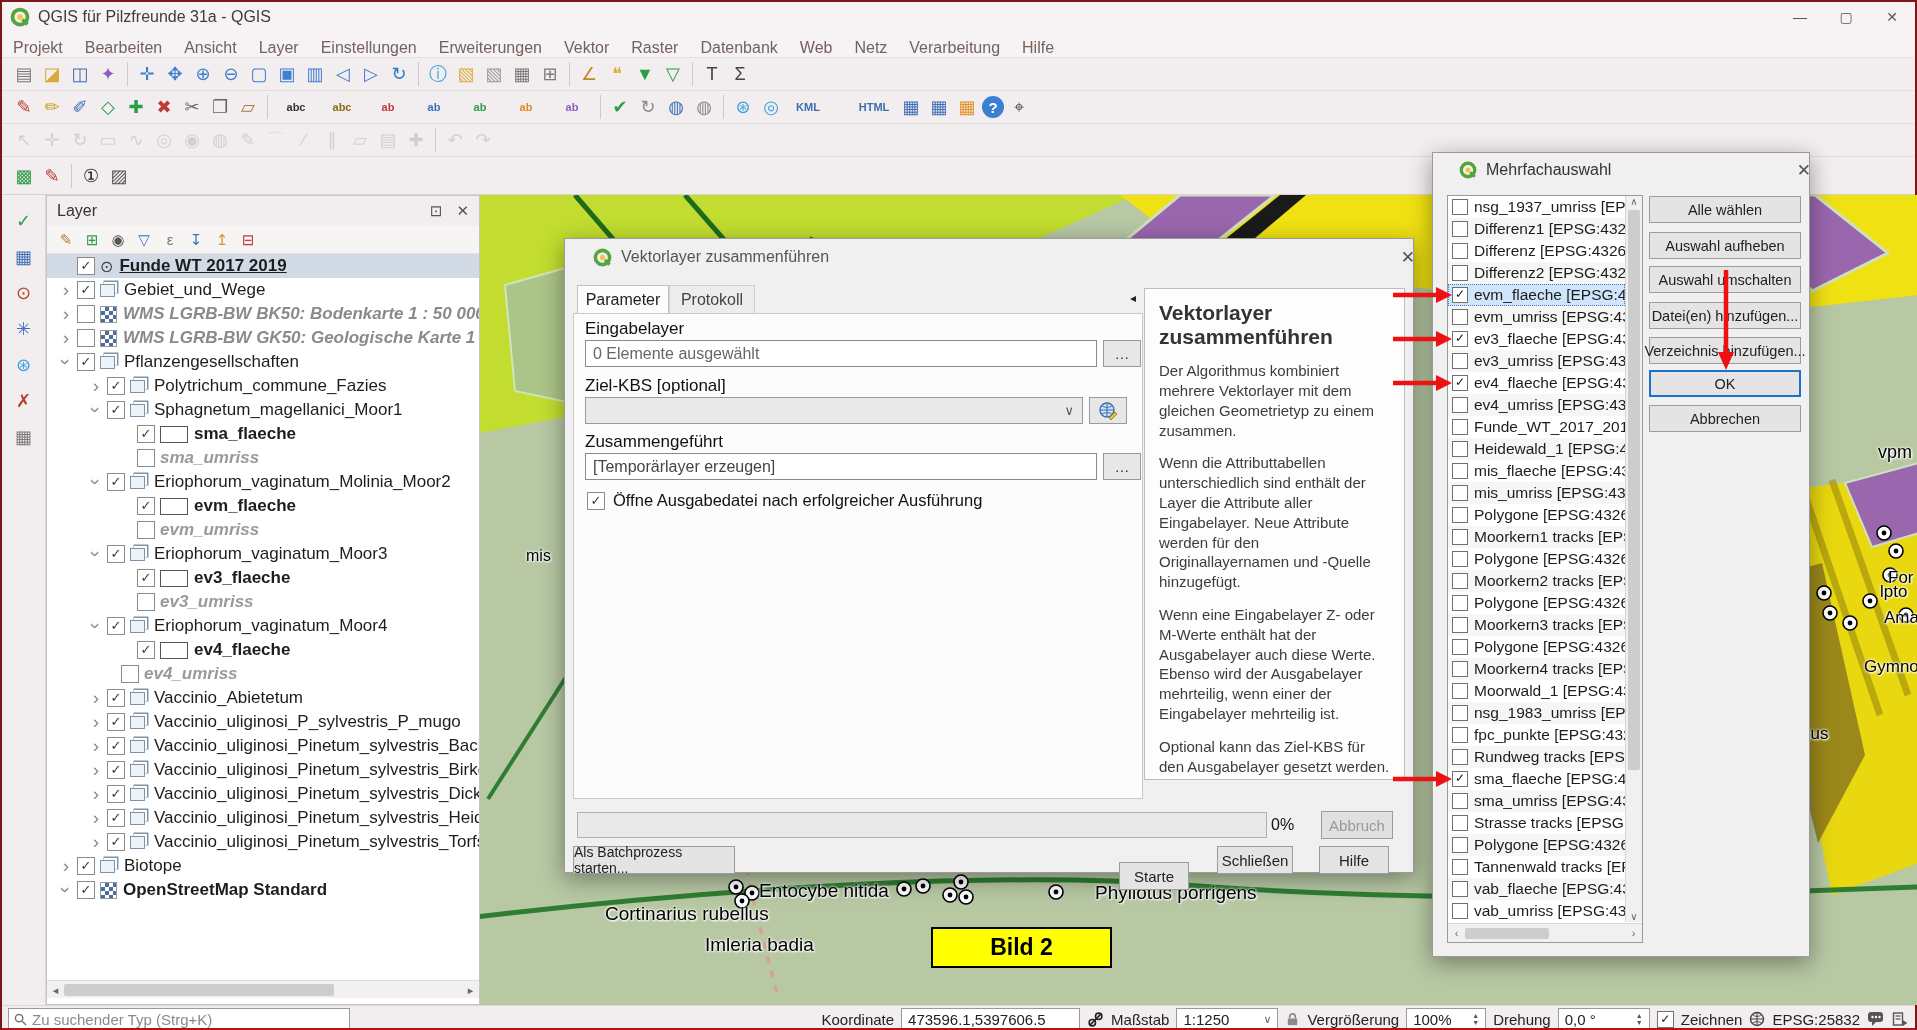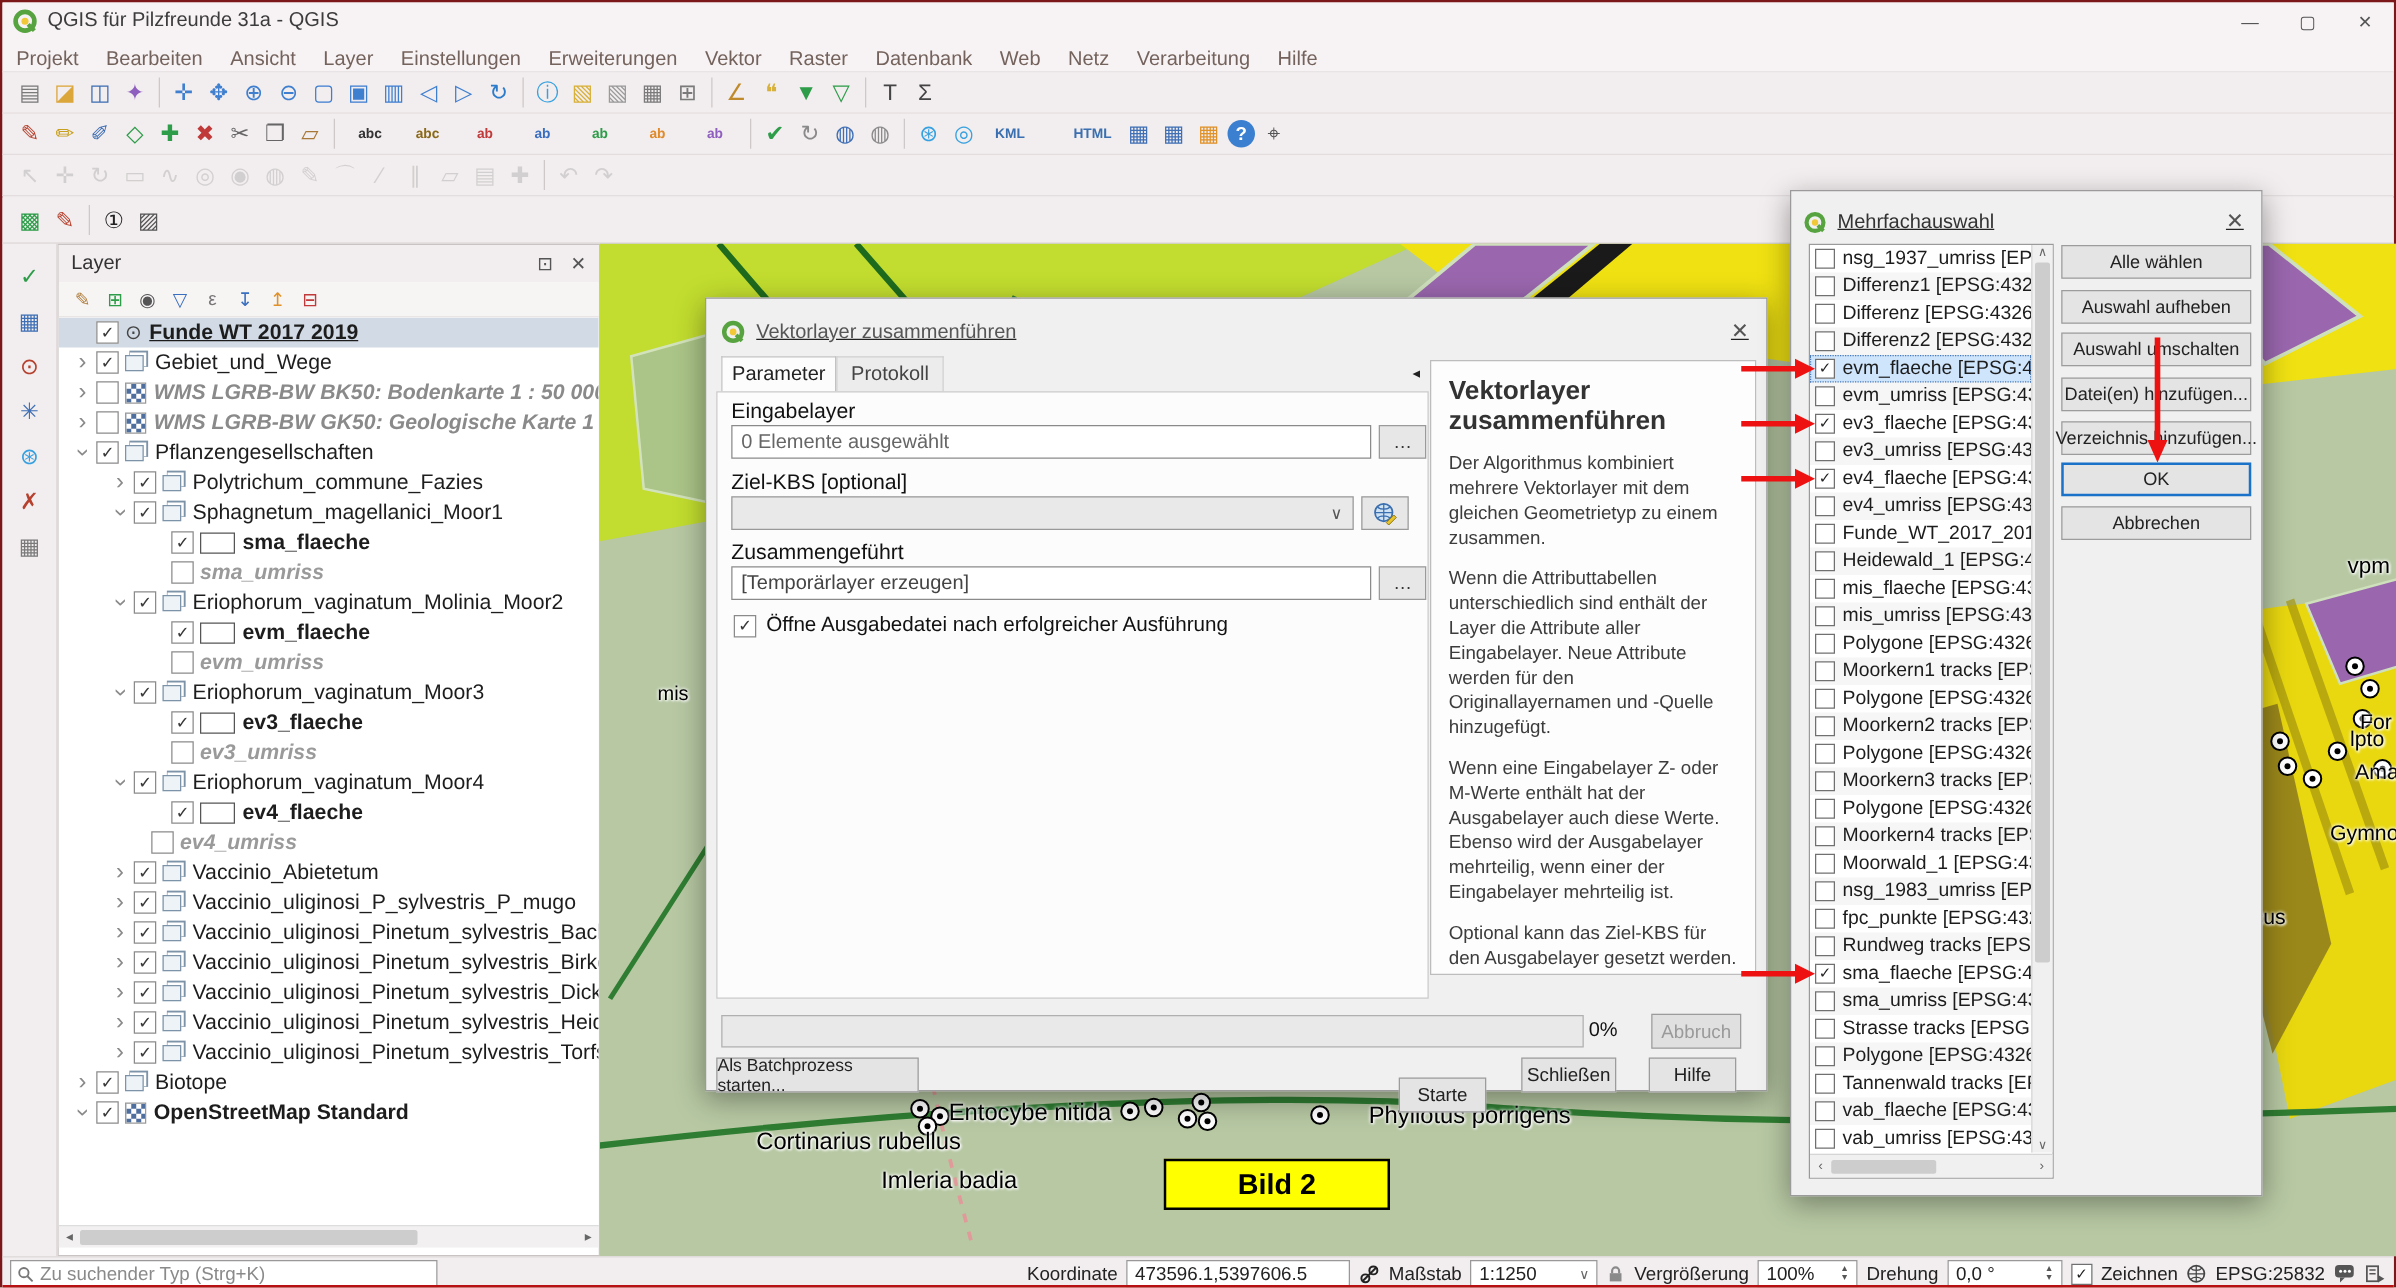--- a/index.html
+++ b/index.html
@@ -54,21 +54,21 @@
   .st-osm .tlabel{font-weight:bold;}
   #lp-hscroll{position:absolute;left:0;bottom:6px;width:100%;height:17px;background:#f2f0f0;border-top:1px solid #ddd;display:flex;align-items:center;}
   .sbtn{width:17px;height:16px;text-align:center;font-size:11px;color:#666;line-height:16px;}
   .sthumb{height:12px;background:#cdcdcd;border-radius:2px;}
   
   #map{left:478px;top:193px;width:1439px;height:810px;background:#b7c8a3;}
   .maplabel{position:absolute;color:#000;white-space:nowrap;text-shadow:0 0 3px #fff,0 0 3px #fff,1px 1px 2px #fff;}
   #bild2{position:absolute;background:#ffff00;border:2px solid #000;display:flex;align-items:center;justify-content:center;font-weight:bold;font-size:23px;color:#000;box-sizing:border-box;}
   
   .dlg{background:#f0f0f0;border:1px solid #9b9b9b;box-shadow:0 6px 22px rgba(0,0,0,.38);box-sizing:border-box;}
-  .dlgtitle{position:absolute;left:0;top:0;width:100%;height:36px;display:flex;align-items:flex-end;text-decoration:underline;}
+  .dlgtitle{position:absolute;left:16px;top:0;width:100%;height:36px;display:flex;align-items:center;}
   .dlgtitle .t{font-size:16px;color:#555;margin-left:9px;}
   .dlgtitle .x{margin-left:auto;margin-right:14px;color:#555;font-size:17px;}
   #mergedlg{left:562px;top:236px;width:850px;height:635px;}
   .tab{position:absolute;height:29px;display:flex;align-items:center;justify-content:center;font-size:16px;box-sizing:border-box;}
   .tab.active{background:#fcfcfc;border:1px solid #c2c2c2;border-bottom:none;color:#222;}
   .tab.pass{background:#ececec;border:1px solid #d0d0d0;border-bottom:1px solid #c2c2c2;color:#444;}
   #parampanel{position:absolute;left:8px;top:74px;width:570px;height:486px;background:#fcfcfc;border:1px solid #c9c9c9;box-sizing:border-box;}
   .mlabel{position:absolute;font-size:17px;color:#111;}
   .minput{position:absolute;height:27px;border:1px solid #8a8a8a;background:#fff;font-size:16px;display:flex;align-items:center;padding:0 7px;box-sizing:border-box;white-space:nowrap;overflow:hidden;}
   .minput.gray{color:#666;}

